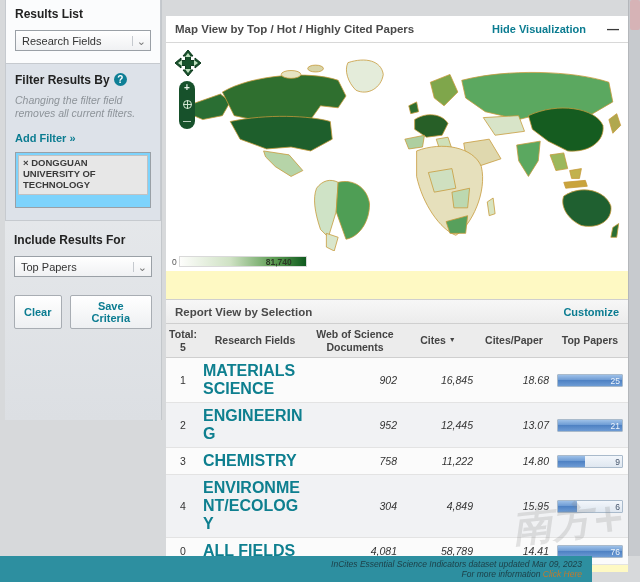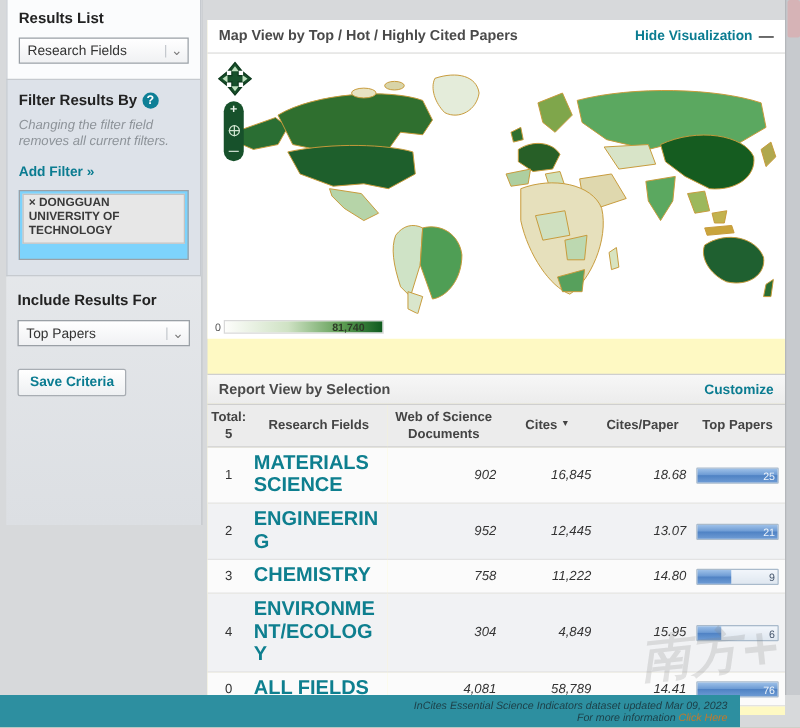--- a/index.html
+++ b/index.html
@@ -42,21 +42,21 @@
     border-radius:2px; cursor:pointer; font-family:"Liberation Sans", sans-serif;
   }
   
   .main { position:absolute; left:166px; top:16px; width:462px; height:556px; background:#fef9c3; }
   .map-header {
     height:27px; display:flex; align-items:center; justify-content:space-between;
     padding:0 9px; border-bottom:1px solid #d8d8d8; background:#fff;
   }
   .map-title { font-size:11.5px; font-weight:bold; color:#4a4a4a; }
   .link-teal { font-size:11px; font-weight:bold; color:#0b7c91; text-decoration:none; cursor:pointer; }
-  .hide-viz { display:flex; align-items:center; gap:5px;text-align:center; }
+  .hide-viz { display:flex; align-items:center; gap:21px;text-align:center; }
   .minus-ic { color:#3a3a3a; font-weight:bold; font-size:12px; }
   .map-area { position:relative; height:228px; background:#fff; overflow:hidden; }
   .map-svg { position:absolute; left:6px; top:2px; }
   .map-controls { position:absolute; left:8px; top:6px; width:28px; }
   .pan-ctl { display:block; margin:0 0 4px 0; cursor:pointer; }
   .zoom-pill {
     width:16px; height:48px; margin-left:5px; background:#17512b; border-radius:9px;
     display:flex; flex-direction:column; align-items:center; justify-content:space-between;
     padding:2px 0 4px 0; cursor:pointer;
   }
@@ -158,20 +158,21 @@
 
     <div class="sb-block3">
       <div class="sb-title">Include Results For</div>
       <div class="sb-select">
         <span>Top Papers</span>
         <span class="chev">⌄</span>
       </div>
     </div>
 
     <div class="sb-buttons">
+      <button class="sb-btn">Clear</button>
       <button class="sb-btn">Save Criteria</button>
     </div>
   </div>
 
   <div class="main">
 
     <div class="map-header">
       <span class="map-title">Map View by Top / Hot / Highly Cited Papers</span>
       <span class="hide-viz">
         <a class="link-teal">Hide Visualization</a>

